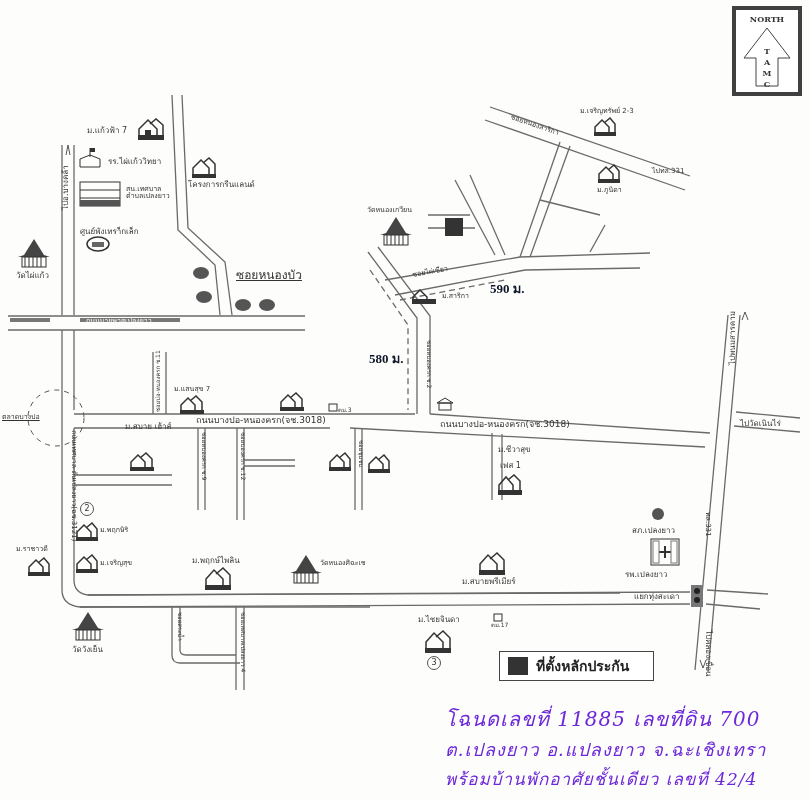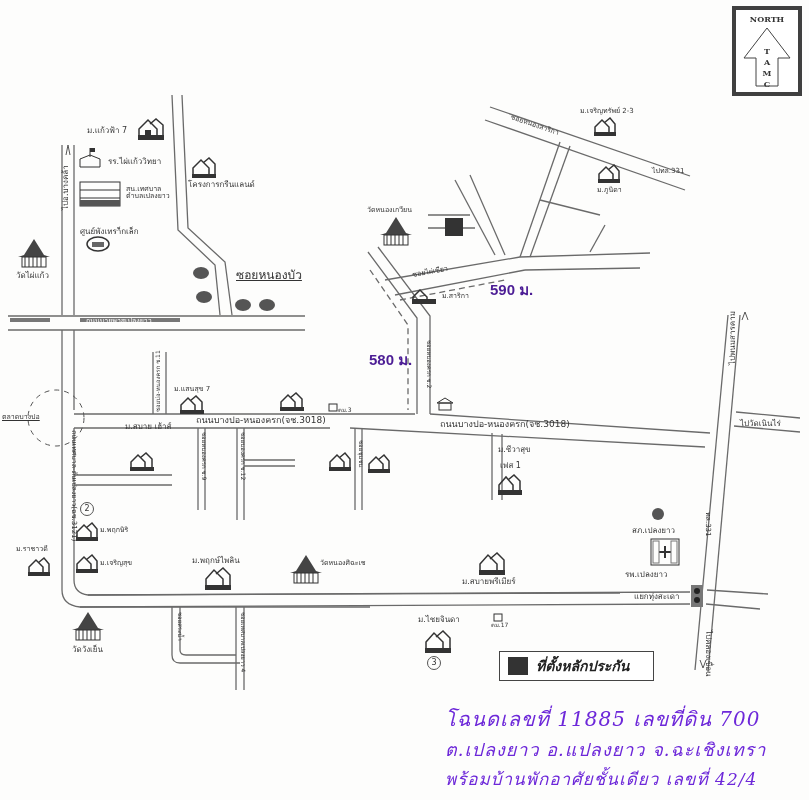--- a/index.html
+++ b/index.html
@@ -1,28 +1,28 @@
 <!DOCTYPE html>
 <html><head>
 <meta charset="utf-8">
 <style>
   html,body{margin:0;padding:0;background:#fdfdfc;}
   #map{position:relative;width:809px;height:800px;overflow:hidden;background:#fdfdfc;font-family:"DejaVu Sans",sans-serif;color:#333;}
   svg.roads{position:absolute;left:0;top:0;width:809px;height:800px;}
   .lbl{position:absolute;font-size:8px;color:#333;white-space:nowrap;line-height:1;}
-  .lbl.big{font-size:15px;font-weight:bold;font-family:Liberation Sans, sans-serif;color:#4c1d95;}
+  .lbl.big{font-size:13px;font-weight:bold;font-family:Liberation Serif, serif;color:#0f172a;}
   .vert{transform-origin:left top;transform:rotate(90deg);}
   .vert-up{transform-origin:left top;transform:rotate(-90deg);}
   .icon{position:absolute;}
   .north{position:absolute;left:732px;top:6px;width:62px;height:82px;border:4px solid #404040;background:#fff;}
   .north .t{position:absolute;top:4px;left:0;width:100%;text-align:center;font-size:8px;font-weight:bold;font-family:"DejaVu Serif",serif;}
   .north .l{position:absolute;left:0;width:100%;text-align:center;font-size:8px;font-weight:bold;font-family:"DejaVu Serif",serif;}
   .legend{position:absolute;left:499px;top:651px;width:155px;height:30px;border:1px solid #444;background:#fff;display:flex;align-items:center;gap:8px;padding-left:8px;box-sizing:border-box;}
   .legend .sw{width:20px;height:18px;background:#333;}
-  .legend .lt{font-size:14px;font-weight:bold;color:#222;font-style:italic;}
+  .legend .lt{font-size:14px;font-weight:bold;color:#222;}
   .note{position:absolute;left:445px;font-family:"DejaVu Serif",serif;font-style:italic;font-size:20px;color:#6d28d9;white-space:nowrap;letter-spacing:1px;}
 </style>
 </head>
 <body>
 
 <div id="map">
 
   <svg class="roads" viewBox="0 0 809 800">
     <g fill="none" stroke="#6a6a6a" stroke-width="1.3">
 

